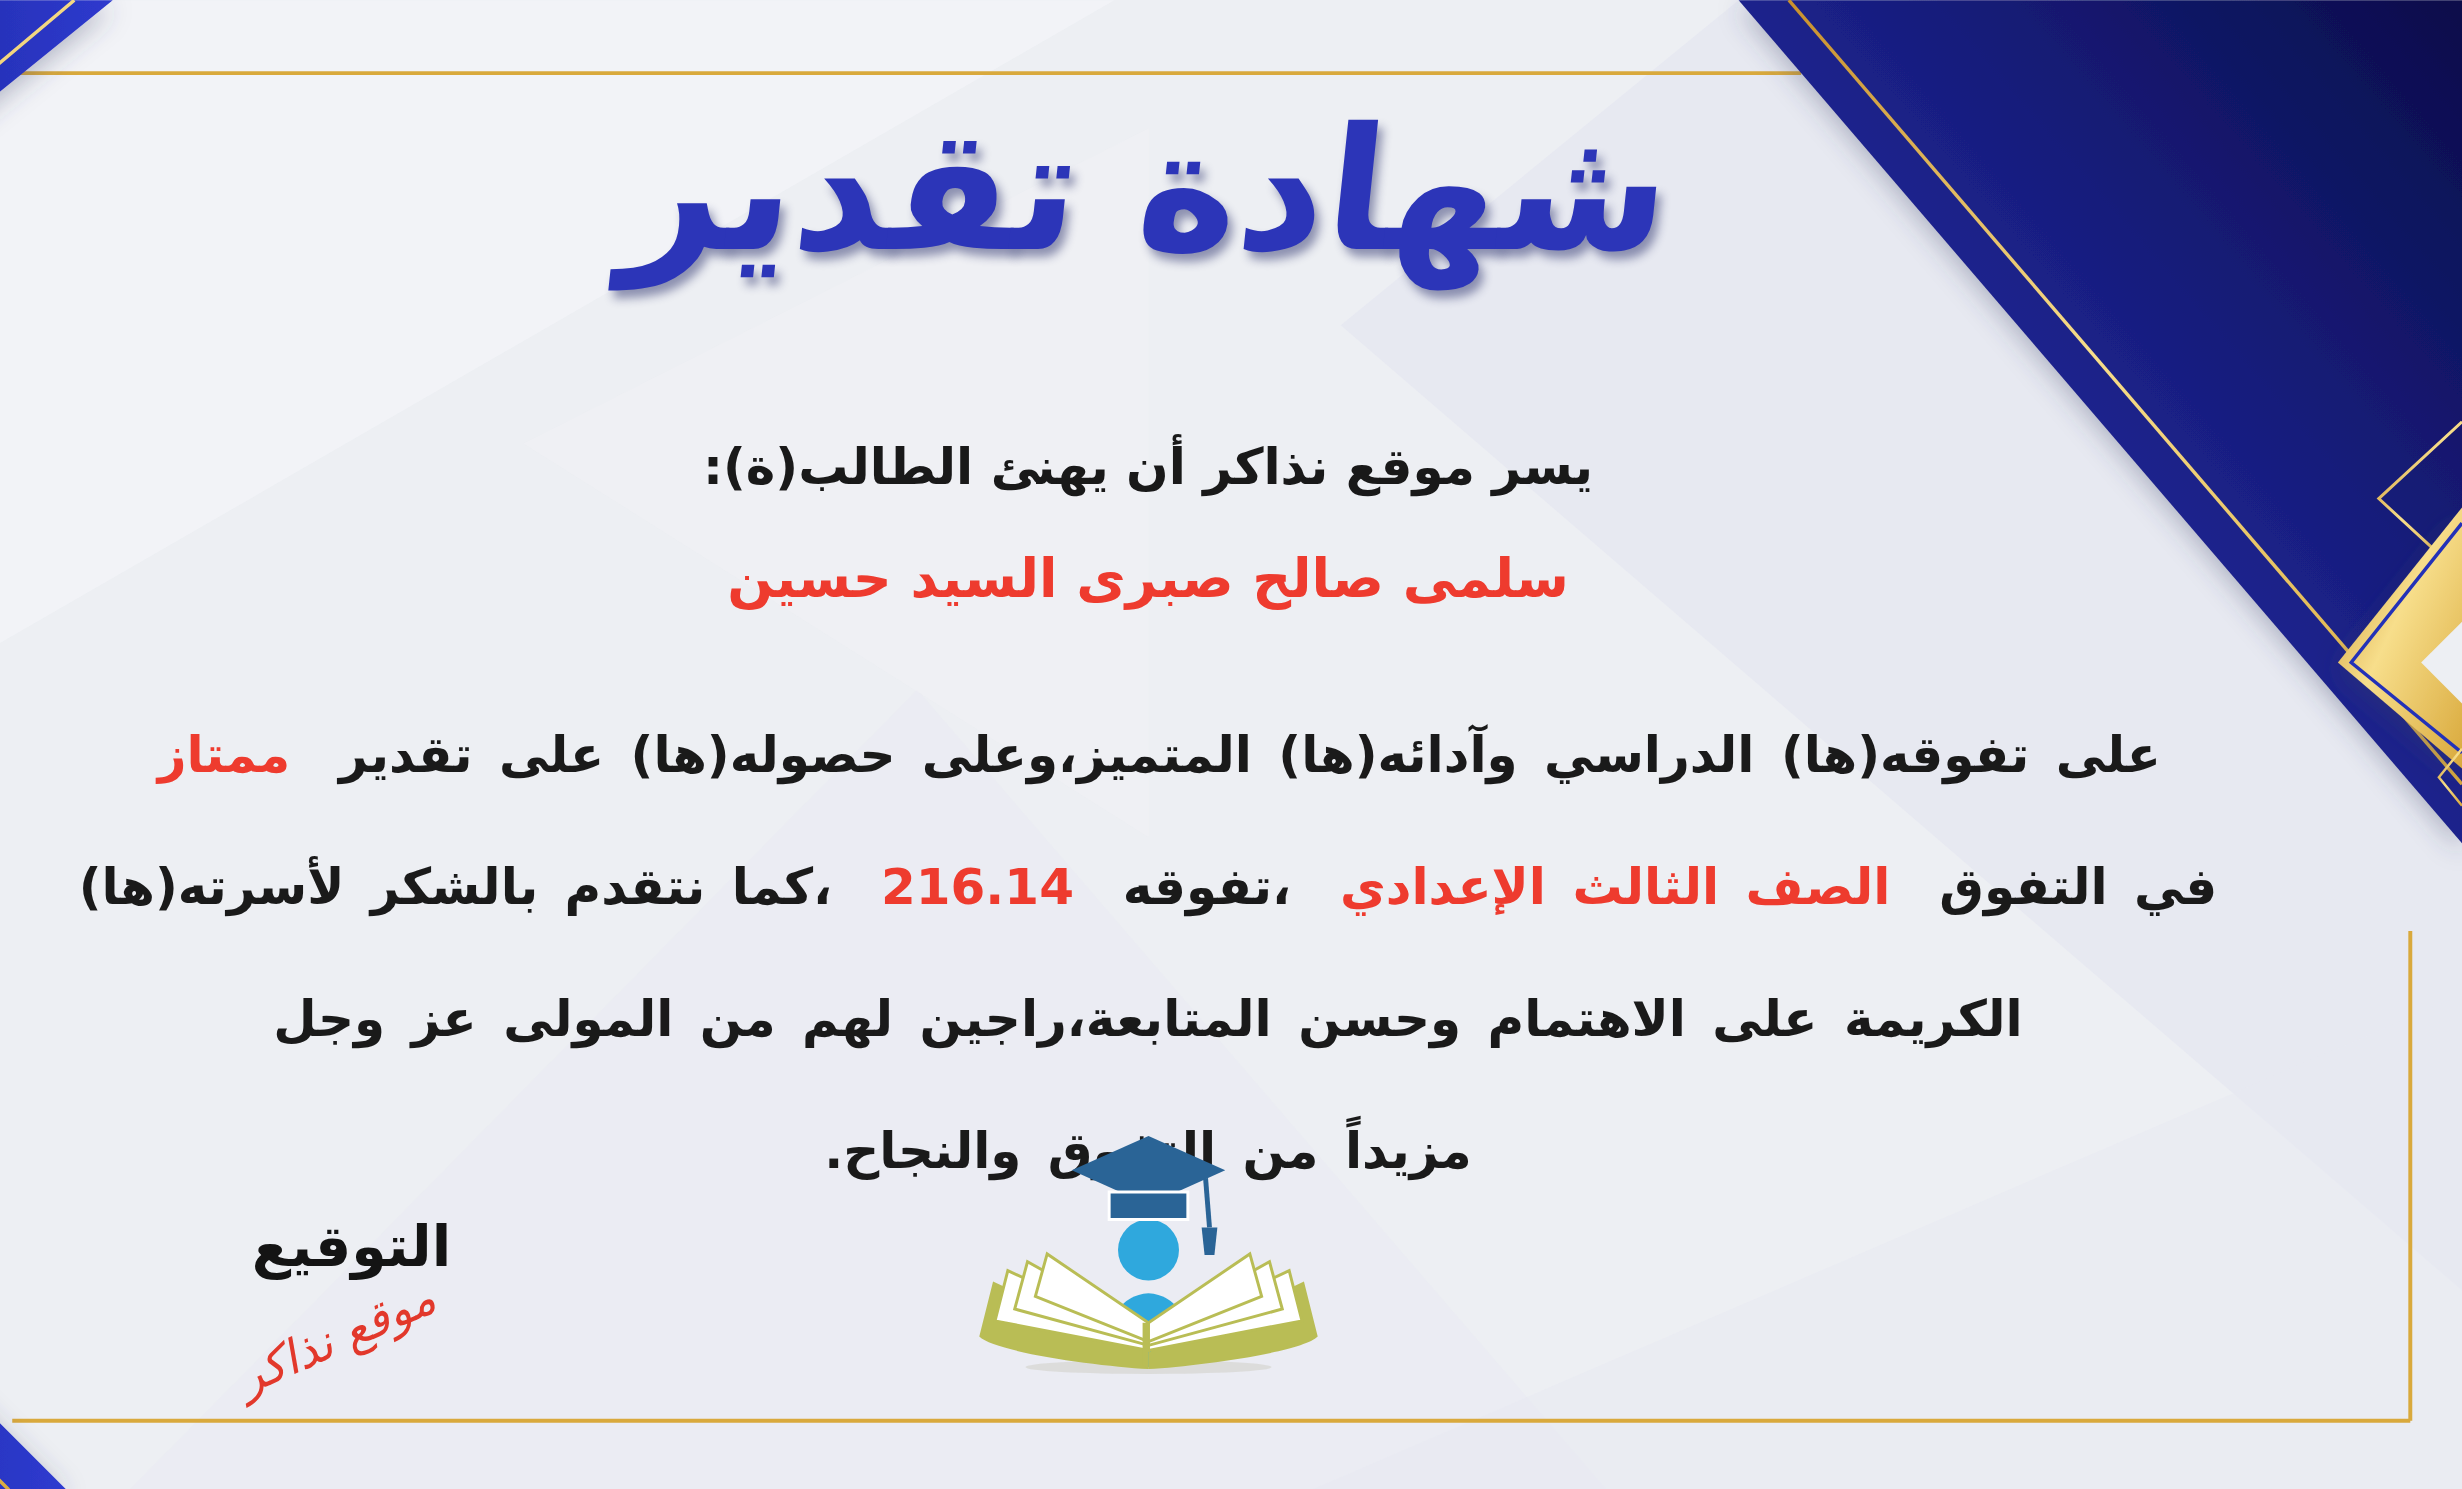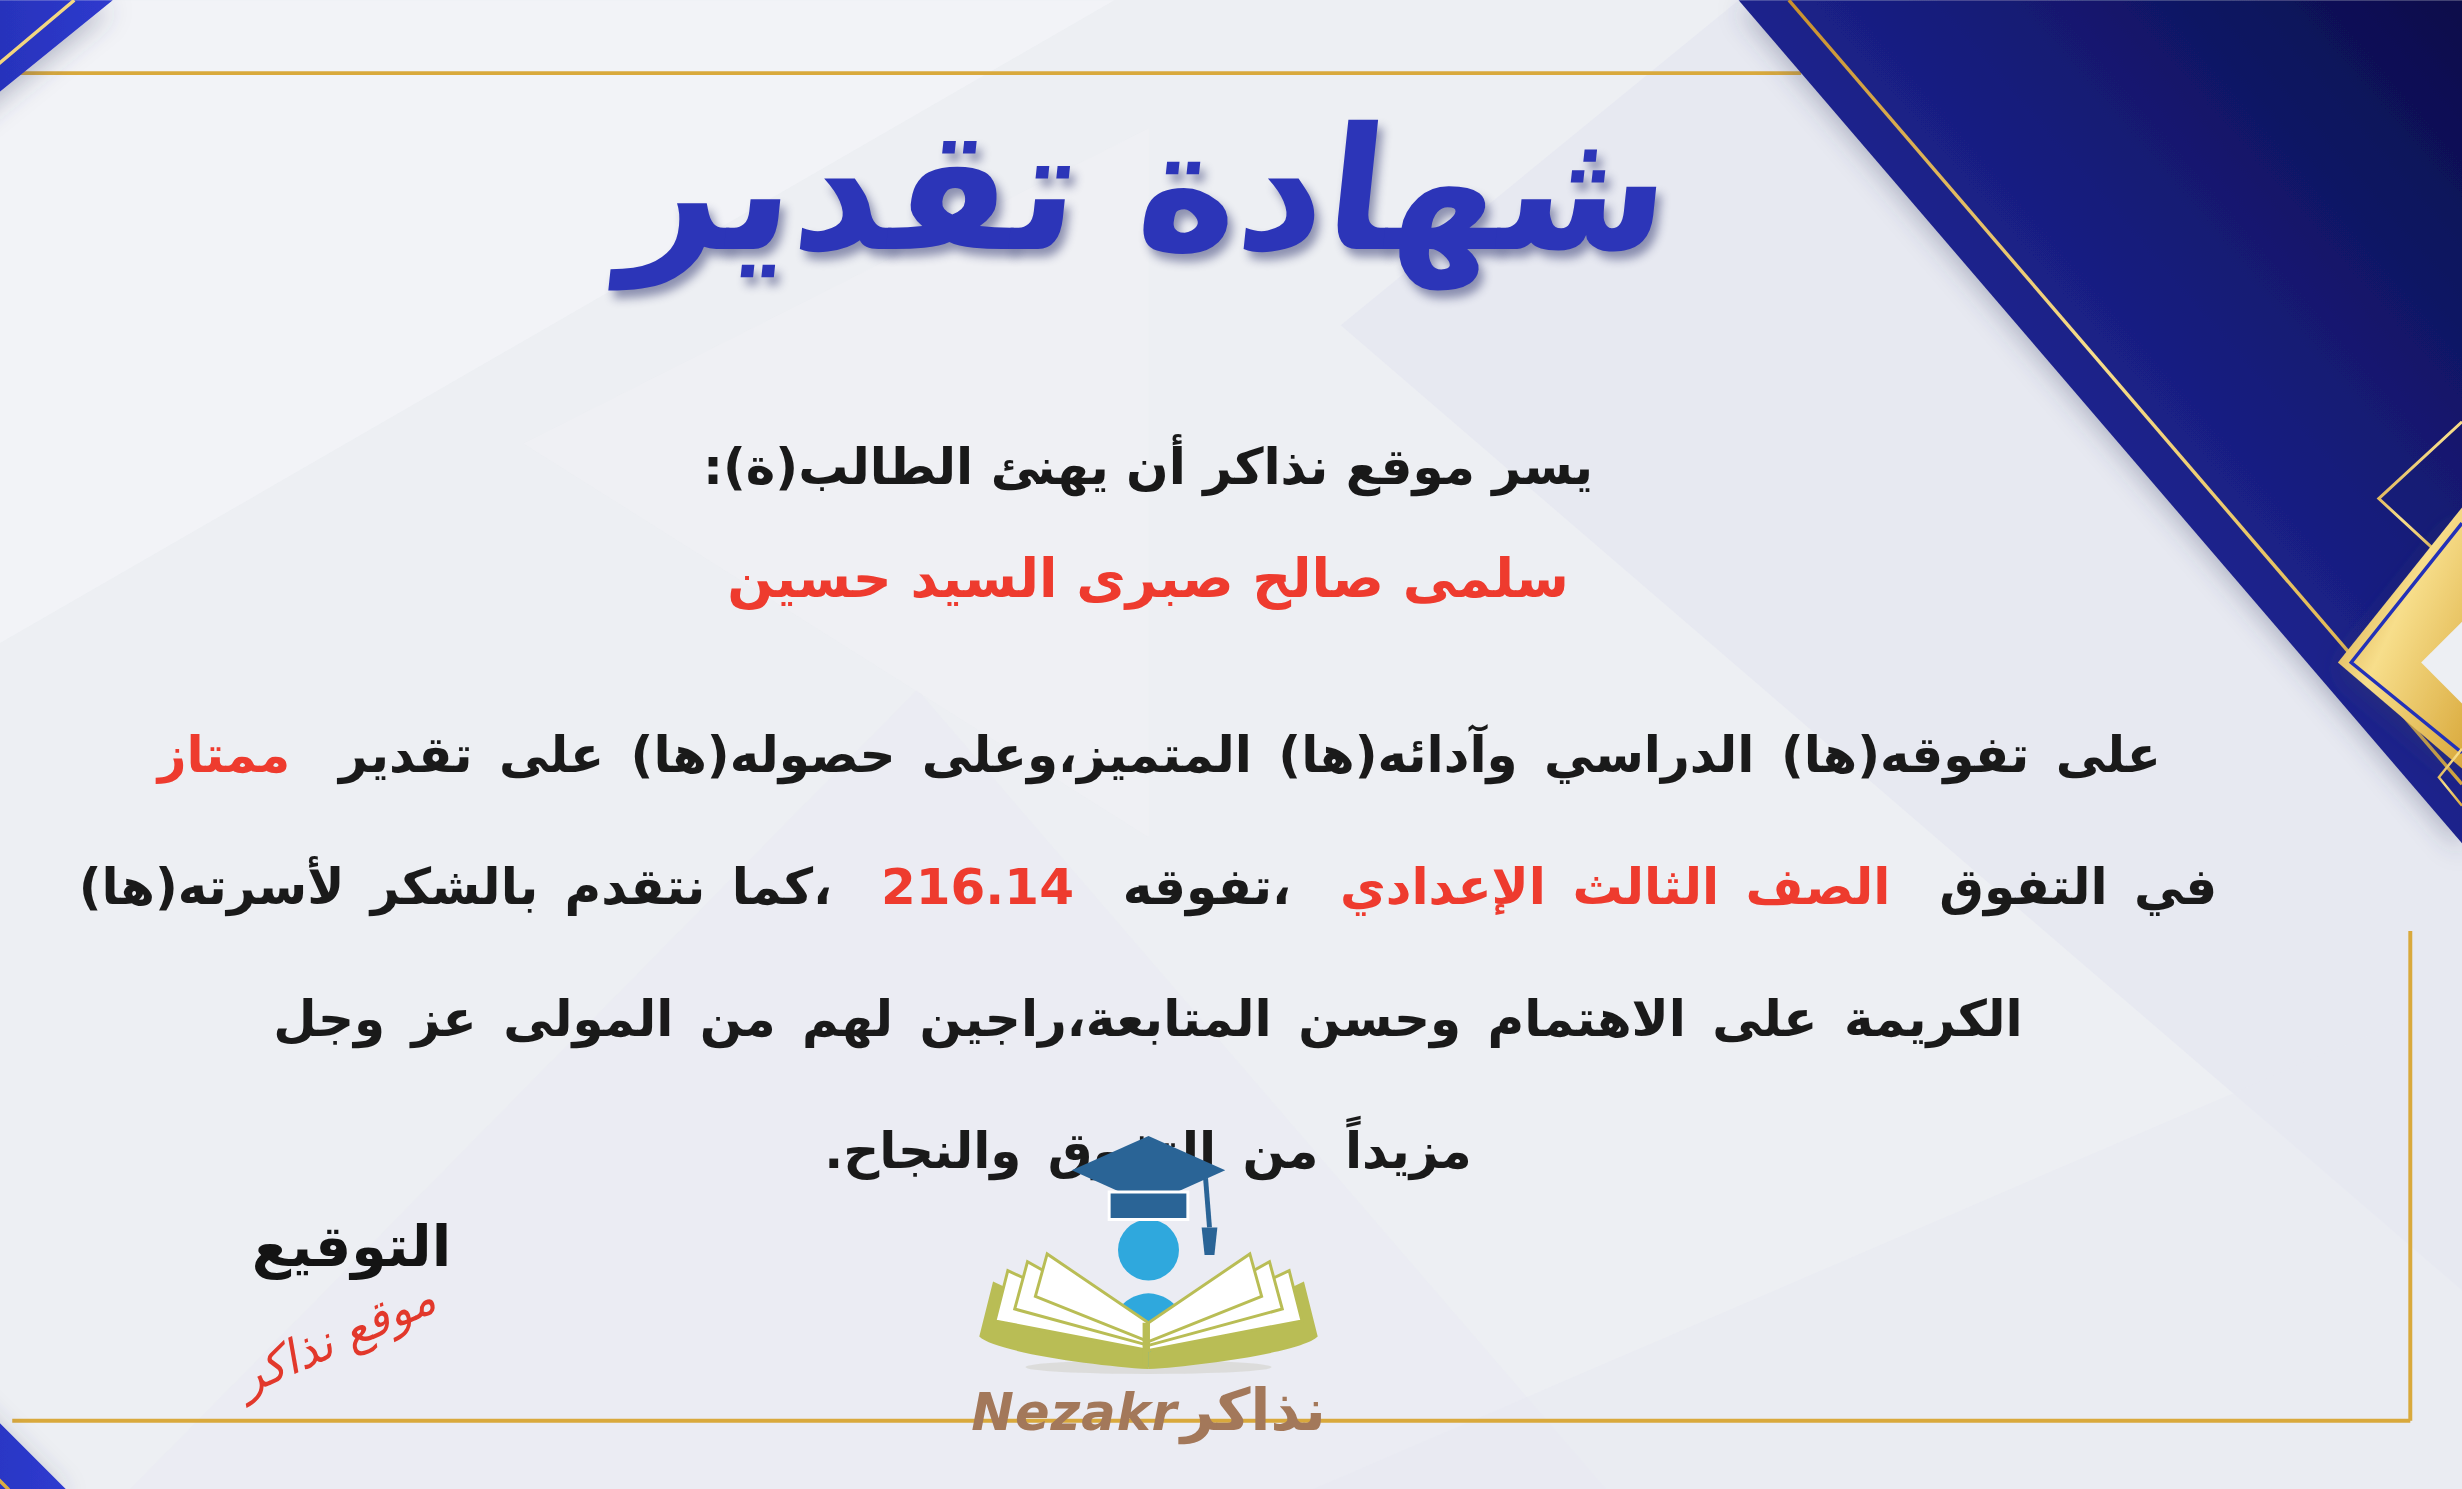--- a/index.html
+++ b/index.html
@@ -175,20 +175,16 @@
         <polygon points="432,406 432,500 420,492 420,406" fill="#b9bd55"></polygon>
       </g>
 
       <g>
         <polygon points="432,26 588,96 432,166 276,96" fill="#2a6496"></polygon>
         <polygon points="352,140 512,140 512,196 352,196" fill="#2a6496" stroke="#ffffff" stroke-width="6"></polygon>
         <line x1="548" y1="112" x2="556" y2="212" stroke="#2a6496" stroke-width="10"></line>
         <path d="M540,212 L572,212 L566,268 L546,268 Z" fill="#2a6496"></path>
       </g>
     </svg>
-    <div class="logo-text">
-      <span class="logo-latin">Nezakr</span>
-      <span class="logo-arabic">نذاكر</span>
-    </div>
   </div>
 
 </div>
 
 
 </body></html>

